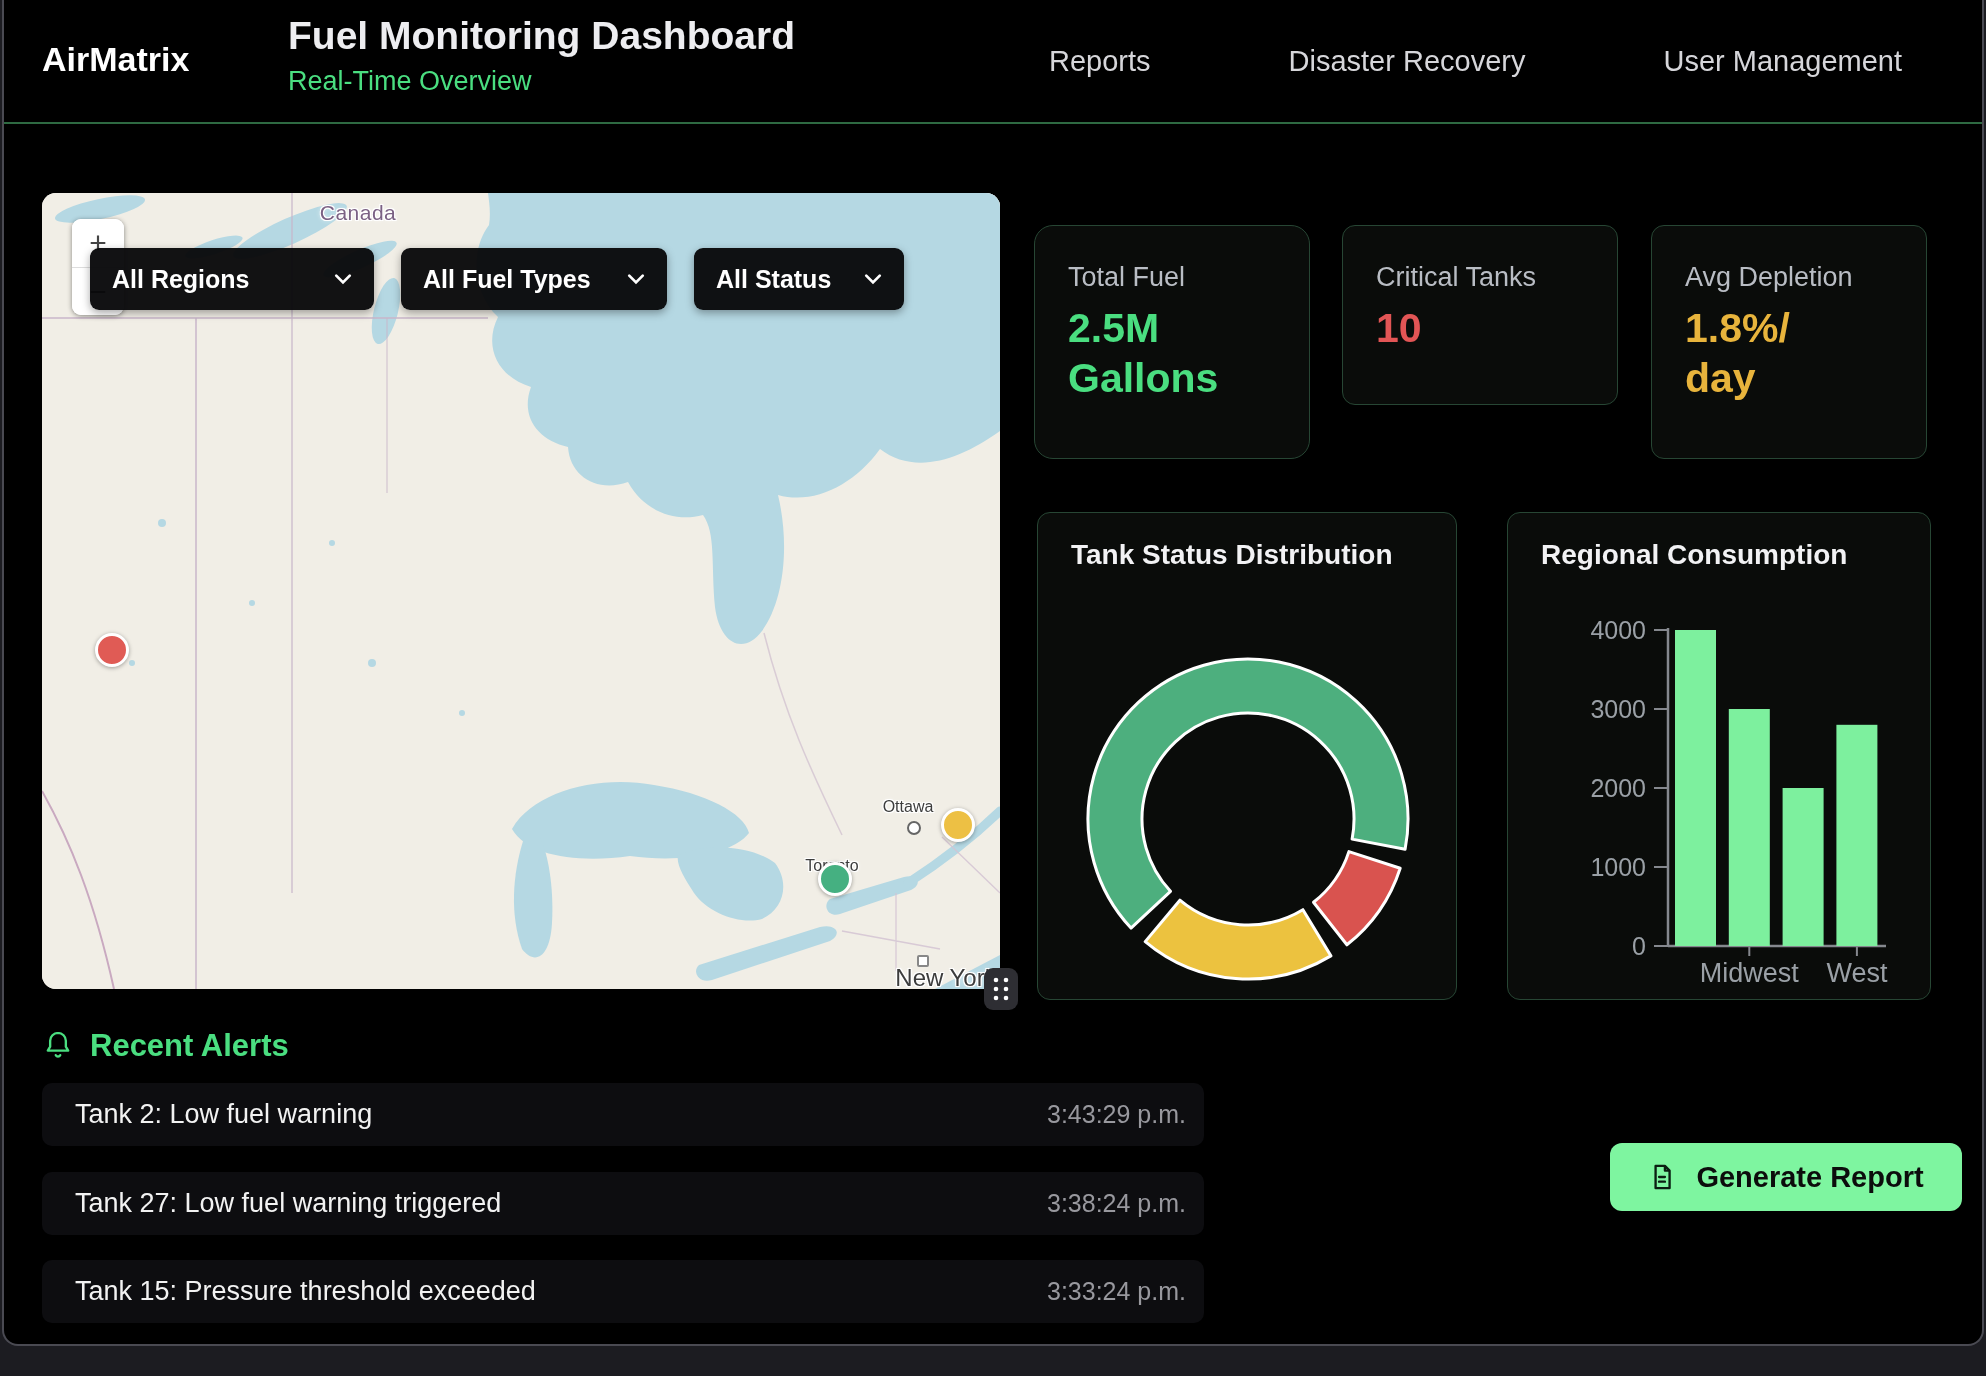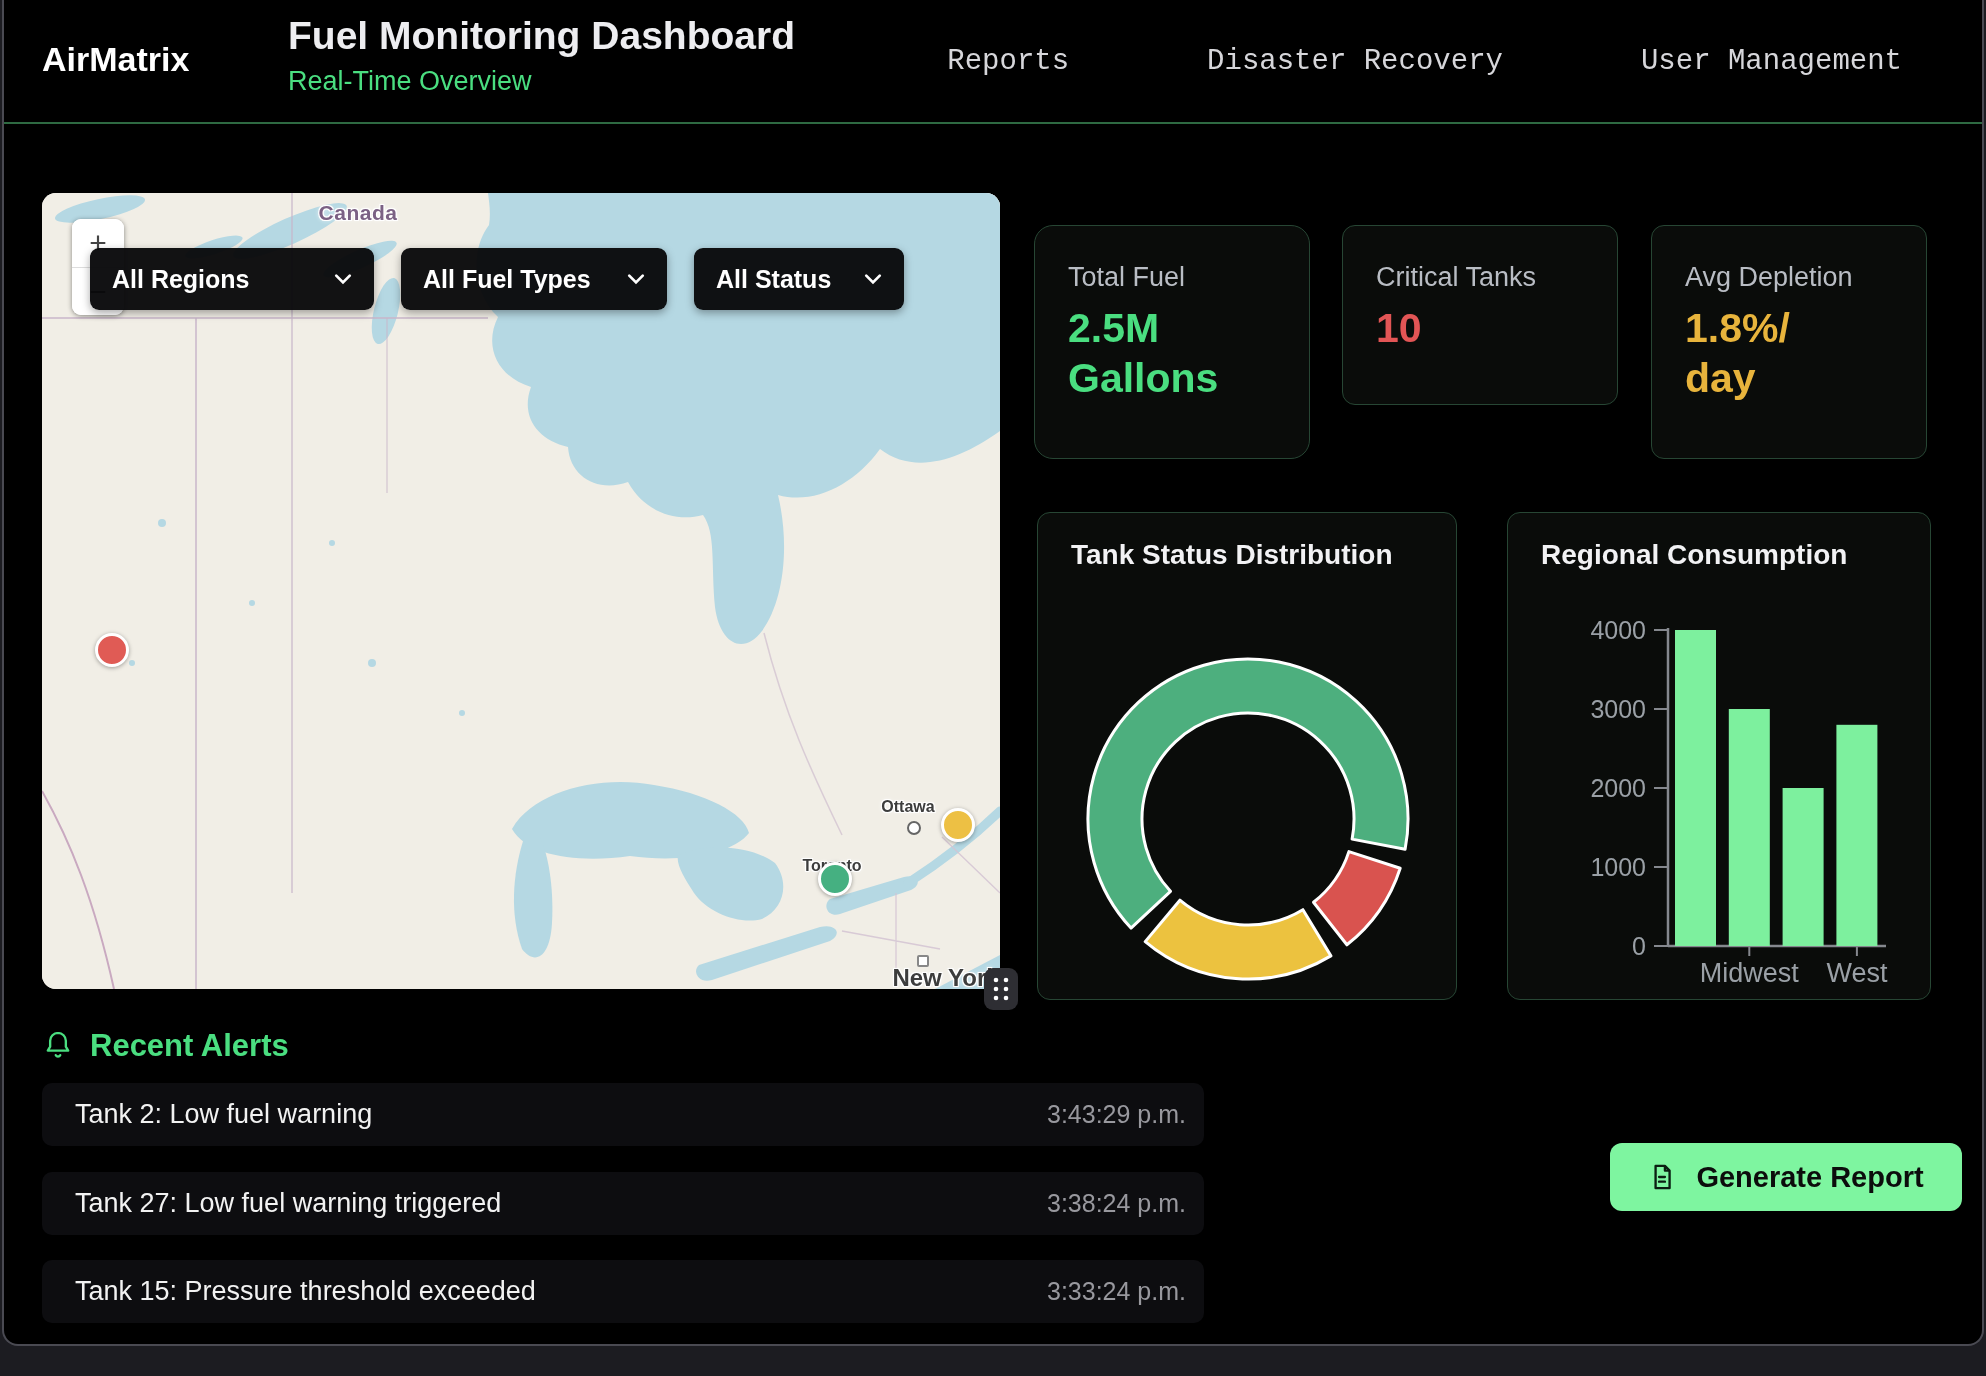--- a/index.html
+++ b/index.html
@@ -5,27 +5,27 @@
   html,body{margin:0;padding:0;background:#1c1c21;width:1986px;height:1376px;overflow:hidden;
     font-family:"Liberation Sans",sans-serif;}
   .app{position:absolute;left:2px;right:2px;top:0;height:1346px;background:#000;
     border:2px solid #4a4a52;border-top:none;border-radius:0 0 16px 16px;overflow:hidden;box-sizing:border-box;}
   
   .hdr{position:absolute;left:0;top:0;right:0;height:122px;background:#000;border-bottom:2px solid #2e6a42;}
   .logo{position:absolute;left:38px;top:40px;font-size:34px;font-weight:bold;color:#ffffff;cursor:pointer;}
   .tblock{position:absolute;left:284px;top:14px;}
   .ttl{font-size:39px;font-weight:bold;color:#ededf0;}
   .sub{font-size:27px;color:#4ade80;margin-top:8px;font-weight:500;}
-  .nav{position:absolute;right:80px;top:0;height:100%;display:flex;align-items:center;gap:138px;font-family:Liberation Mono, monospace;}
+  .nav{position:absolute;right:80px;top:0;height:100%;display:flex;align-items:center;gap:138px;}
   .nav-item{color:#d6d6da;font-size:29px;cursor:pointer;white-space:nowrap;}
   
   .map{position:absolute;left:38px;top:193px;width:958px;height:796px;border-radius:14px;
     overflow:hidden;background:#f1eee6;}
   .map svg.geo{position:absolute;left:0;top:0;}
-  .maplabel{position:absolute;transform:translate(-50%,-50%);color:#3d3d3d;font-weight:700;
+  .maplabel{position:absolute;transform:translate(-50%,-50%);color:#3d3d3d;font-weight:400;
     text-shadow:-1px -1px 0 #fff,1px -1px 0 #fff,-1px 1px 0 #fff,1px 1px 0 #fff,0 0 5px #fff;white-space:nowrap;z-index:4;}
   .country{color:#7b6184;font-size:21px;letter-spacing:.5px;}
   .city{font-size:16px;}
   .bigcity{font-size:24px;}
   .cmark{position:absolute;background:#fff;border:2px solid #666;z-index:3;}
   .cmark.round{width:10px;height:10px;border-radius:50%;}
   .cmark.square{width:8px;height:8px;border-radius:2px;border-color:#888;}
   .zoomctl{position:absolute;left:30px;top:26px;width:52px;background:#fff;border-radius:9px;z-index:5;
     box-shadow:0 1px 5px rgba(0,0,0,.45);overflow:hidden;}
   .zoomctl button{display:block;width:52px;height:48px;background:#fff;border:none;font-size:30px;

